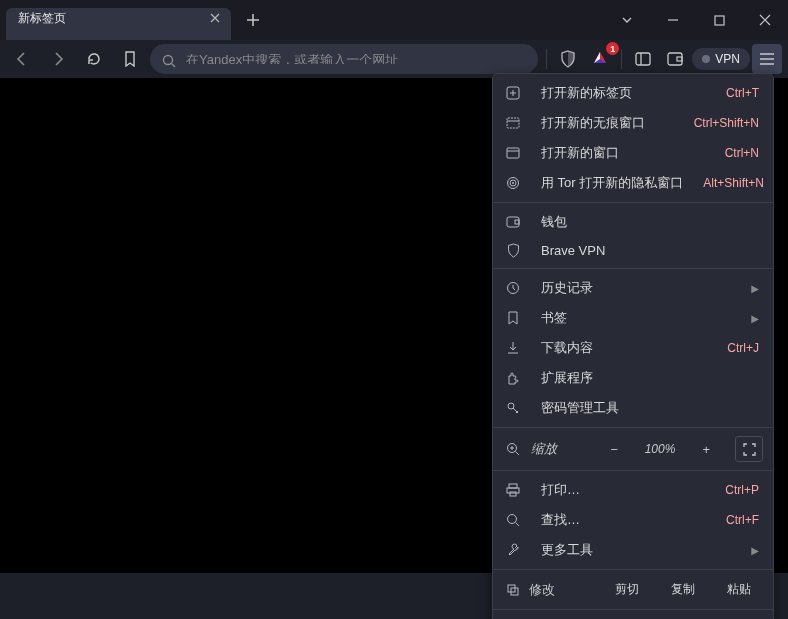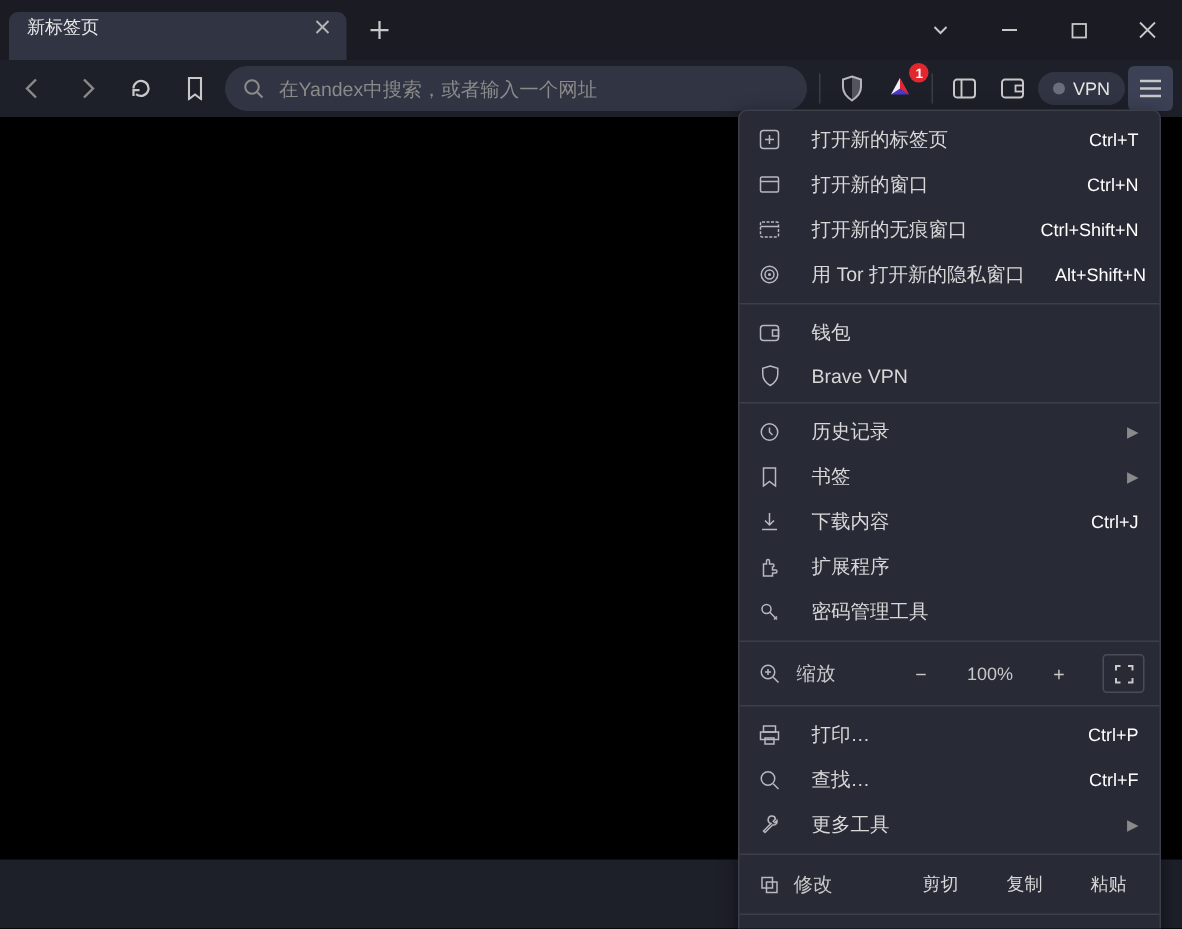--- a/index.html
+++ b/index.html
@@ -47,21 +47,20 @@
     gap: 4px;
   }
   .tb-btn { width:32px; height:32px; display:flex; align-items:center; justify-content:center; color:#8a8a8a; border-radius:4px; }
   .tb-btn.enabled { color:#c8c8c8; }
   .addr {
     flex:1;
     height:30px;
     background:#303443;
     border-radius:15px;
     display:flex;
-    align-items:center;
     padding: 10px 12px;
     gap:10px;
     color:#8a8a8a;
     font-size:13px;
   }
   .addr input {
     flex:1;
     background:transparent;
     border:none;
     outline:none;
@@ -100,27 +99,28 @@
     display:flex;
     align-items:center;
     padding: 6px 14px 6px 12px;
     gap:20px;
     min-height:27px;
     color:#d8d8d8;
     font-size:13px;
   }
   .menu-item .mi-ic { width:16px; display:flex; align-items:center; justify-content:center; color:#b8b8c0; flex-shrink:0; }
   .menu-item .mi-label { flex:1; white-space:nowrap; }
-  .menu-item .mi-shortcut { color:#ffffff; font-size:12px; }
+  .menu-item .mi-shortcut { color:#fca5a5; font-size:12px; }
   .menu-item .mi-arrow { color:#8a8a8a; font-size:10px; }
   .menu-sep { height:1px; background:#3c3e4a; margin:4px 0; }
   .zoom-row {
     display:flex; align-items:center;
     padding: 4px 10px 4px 12px;
     gap:10px;
+    font-style:italic;
   }
   .zoom-row .mi-ic { width:16px; display:flex; align-items:center; justify-content:center; color:#b8b8c0; }
   .zoom-row .zl { flex:1; }
   .zoom-btn { width:26px; height:26px; display:flex; align-items:center; justify-content:center; color:#c8c8c8; border-radius:4px; }
   .zoom-val { width:46px; text-align:center; font-size:12px; }
   .zoom-box { width:28px; height:26px; display:flex; align-items:center; justify-content:center; border:1px solid #4a4c5a; border-radius:3px; margin-left:6px;}
   .edit-row {
     display:flex; align-items:center;
     padding:4px 10px 4px 12px;
     gap:8px;
@@ -267,36 +267,36 @@
           <rect x="1" y="1" width="12" height="12" rx="2" stroke="currentColor" fill="none"></rect>
           <path d="M7 4v6M4 7h6" stroke="currentColor"></path>
         </svg>
       </span>
     <span class="mi-label">打开新的标签页</span>
     <span class="mi-shortcut">Ctrl+T</span>
   </div>
   <div class="menu-item">
     <span class="mi-ic">
         <svg width="14" height="12" viewBox="0 0 14 12">
+          <rect x="1" y="1" width="12" height="10" rx="1" stroke="currentColor" fill="none" stroke-dasharray="2 1"></rect>
+          <path d="M1 4h12" stroke="currentColor"></path>
+        </svg>
+      </span>
+    <span class="mi-label">打开新的无痕窗口</span>
+    <span class="mi-shortcut">Ctrl+Shift+N</span>
+  </div>
+  <div class="menu-item">
+    <span class="mi-ic">
+        <svg width="14" height="12" viewBox="0 0 14 12">
           <rect x="1" y="1" width="12" height="10" rx="1" stroke="currentColor" fill="none"></rect>
           <path d="M1 4h12" stroke="currentColor"></path>
         </svg>
       </span>
     <span class="mi-label">打开新的窗口</span>
     <span class="mi-shortcut">Ctrl+N</span>
-  </div>
-  <div class="menu-item">
-    <span class="mi-ic">
-        <svg width="14" height="12" viewBox="0 0 14 12">
-          <rect x="1" y="1" width="12" height="10" rx="1" stroke="currentColor" fill="none" stroke-dasharray="2 1"></rect>
-          <path d="M1 4h12" stroke="currentColor"></path>
-        </svg>
-      </span>
-    <span class="mi-label">打开新的无痕窗口</span>
-    <span class="mi-shortcut">Ctrl+Shift+N</span>
   </div>
   <div class="menu-item">
     <span class="mi-ic">
         <svg width="14" height="14" viewBox="0 0 14 14">
           <circle cx="7" cy="7" r="5.5" stroke="currentColor" fill="none"></circle>
           <circle cx="7" cy="7" r="3" stroke="currentColor" fill="none"></circle>
           <circle cx="7" cy="7" r="1" fill="currentColor"></circle>
         </svg>
       </span>
     <span class="mi-label">用 Tor 打开新的隐私窗口</span>

